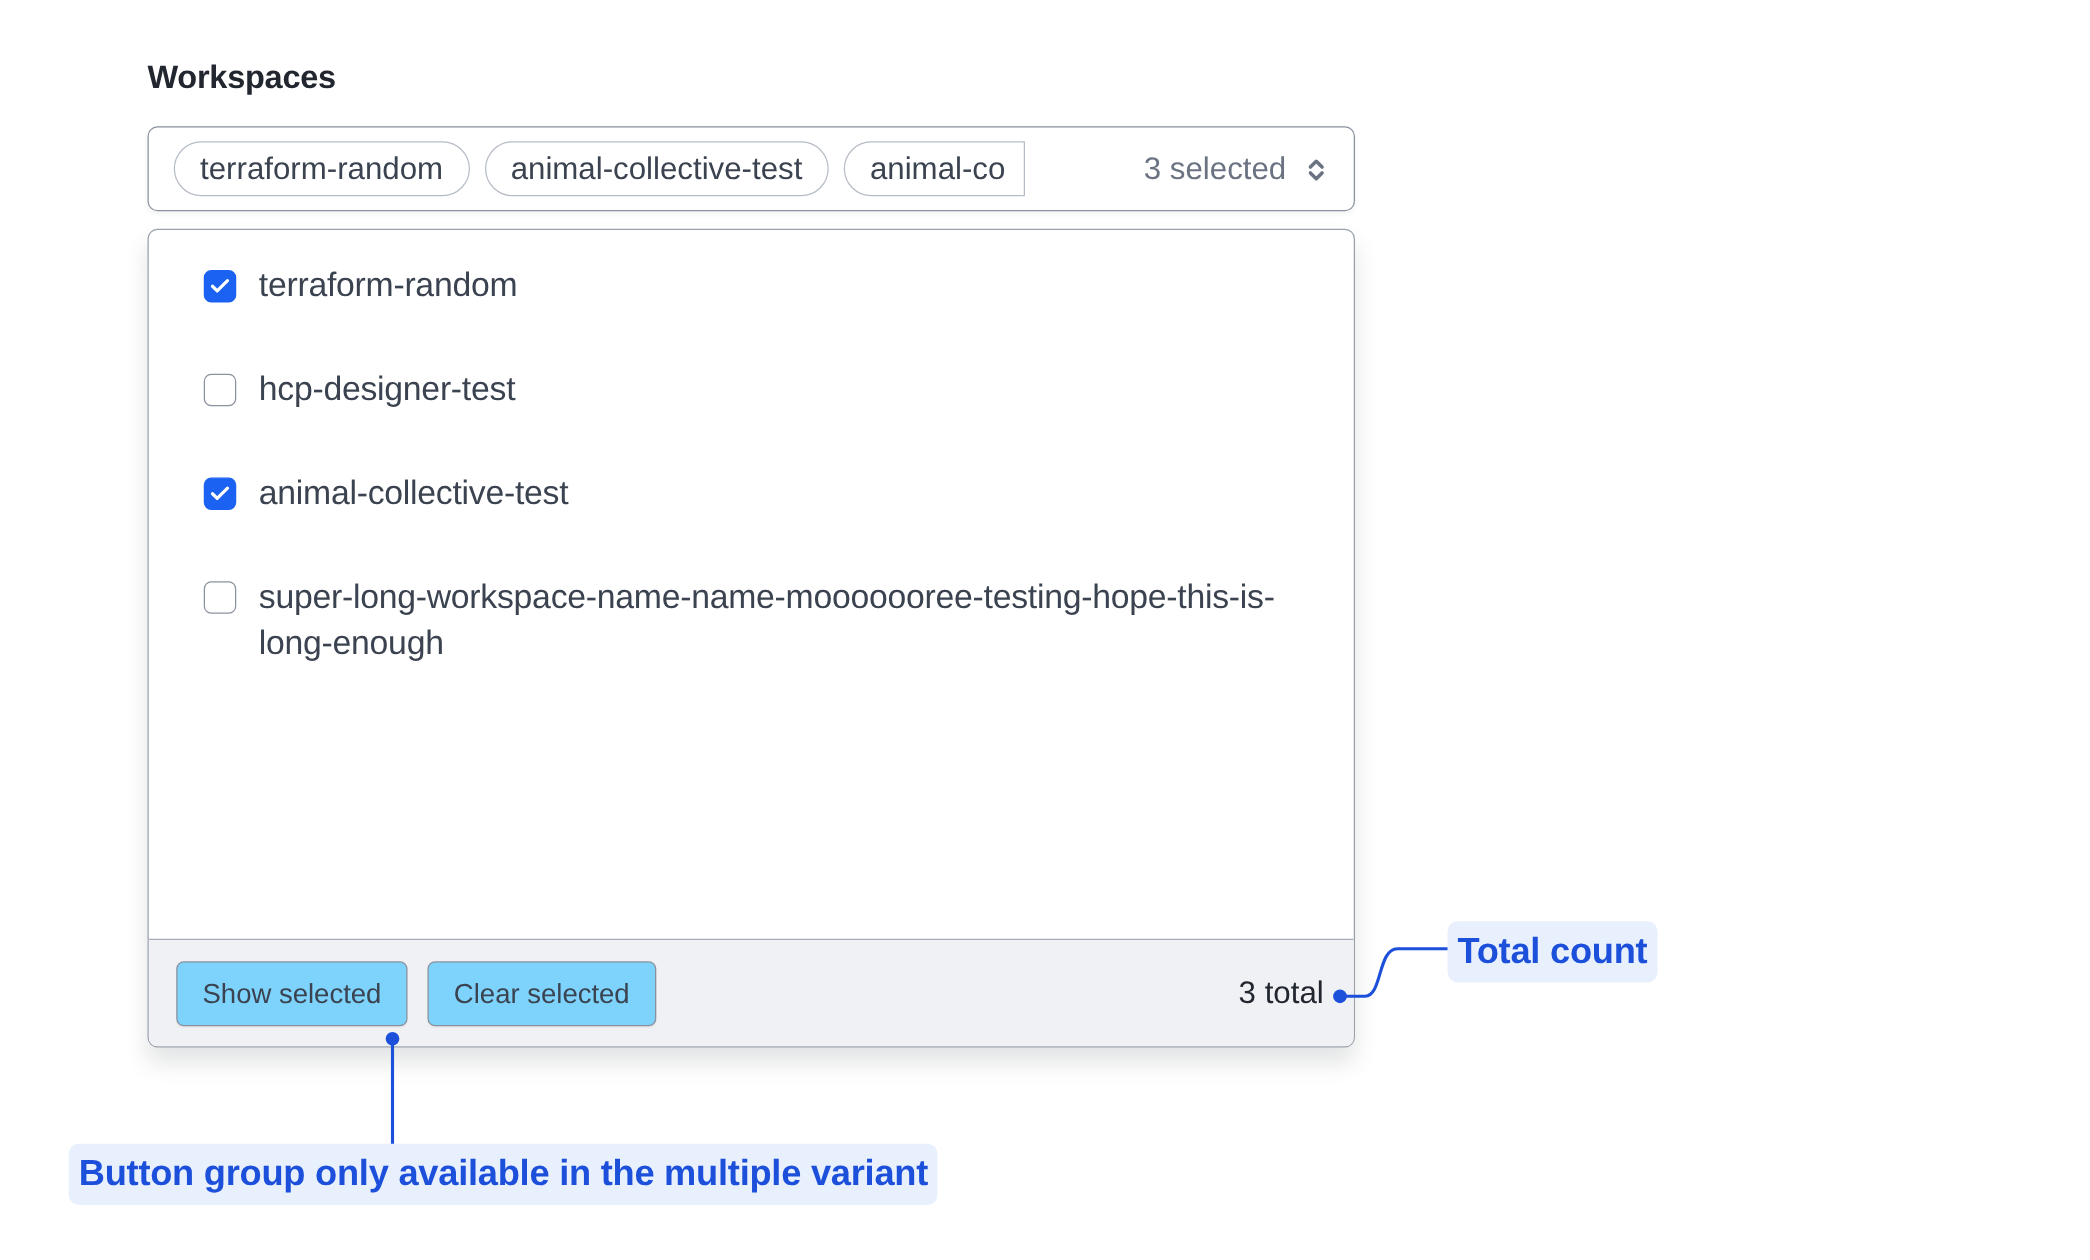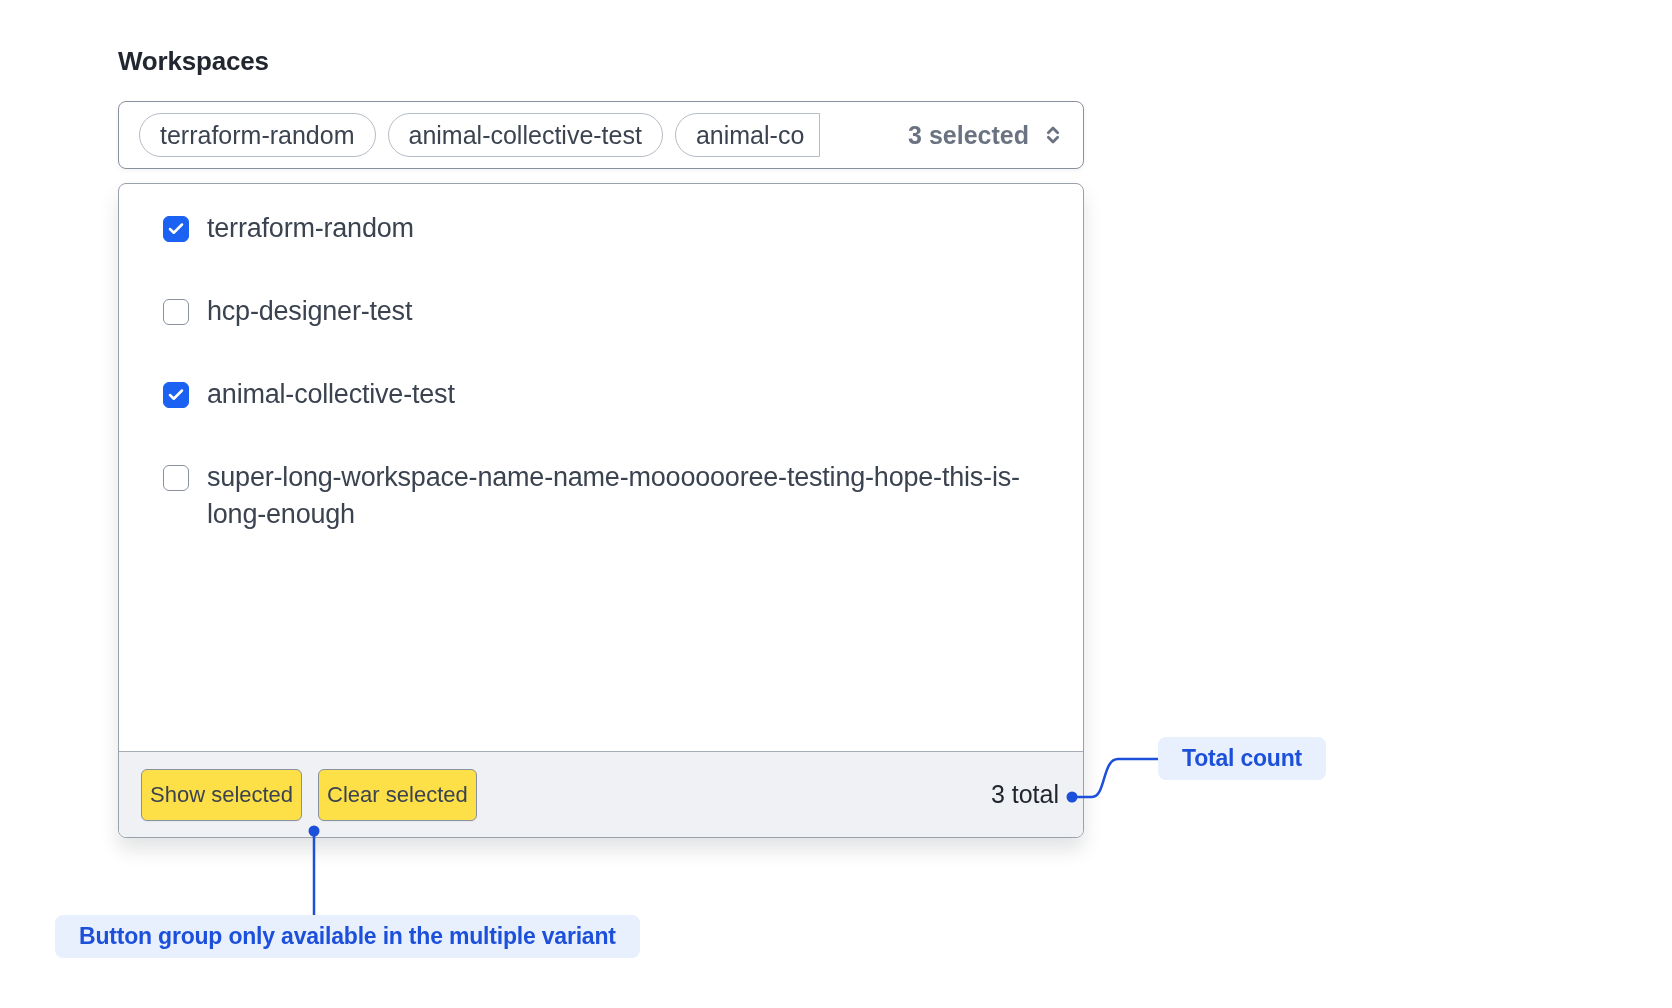--- a/index.html
+++ b/index.html
@@ -21,47 +21,47 @@
 
   .field-label{position:absolute;left:118px;top:46px;font-size:26px;font-weight:700;letter-spacing:-0.2px;}
 
   
   .trigger{position:absolute;left:118px;top:101px;width:966px;height:68px;background:#fff;
     border:1.5px solid var(--border-strong);border-radius:8px;display:flex;align-items:center;
     padding:0 16px 0 20px;gap:12px;cursor:pointer;box-shadow:0 2px 4px rgba(40,45,55,.06);}
   .pill{height:44px;display:inline-flex;align-items:center;padding:0 20px;border:1.5px solid var(--border-light);
     border-radius:22px;font-size:25px;color:var(--text-secondary);white-space:nowrap;flex:none;background:#fff;}
   .pill.clip{width:145px;padding-right:3px;border-radius:22px 0 0 22px;border-right:1.5px solid var(--border-light);overflow:hidden;}
-  .count-group{margin-left:auto;display:flex;align-items:flex-start;gap:10px;flex:none;font-weight:bold;}
+  .count-group{margin-left:auto;display:flex;align-items:flex-end;gap:10px;flex:none;}
   .count-text{font-size:25px;color:var(--text-muted);white-space:nowrap;}
   .unfold-icon{width:28px;height:28px;display:block;}
 
   
   .panel{position:absolute;left:118px;top:183px;width:966px;height:655px;background:#fff;
     border:1.5px solid var(--border-panel);border-radius:8px;overflow:hidden;
     display:flex;flex-direction:column;box-shadow:0 12px 18px rgba(80,86,96,.16);}
   .list{flex:1;padding:26px 24px 0 44px;overflow:hidden;}
   .option{display:flex;align-items:flex-start;gap:18px;margin-bottom:46px;cursor:pointer;}
   .option-label{font-size:27px;line-height:37px;color:var(--text-secondary);letter-spacing:-0.2px;max-width:860px;overflow-wrap:anywhere;}
   .checkbox{width:26px;height:26px;flex:none;margin-top:6px;border:1.5px solid var(--border-strong);
     border-radius:6px;background:#fff;display:flex;align-items:center;justify-content:center;cursor:pointer;}
   .checkbox svg{display:none;width:18px;height:18px;}
   .checkbox.checked{background:var(--accent-blue);border-color:var(--accent-blue);}
   .checkbox.checked svg{display:block;}
 
   
   .footer{flex:none;height:86px;background:var(--footer-bg);border-top:1.5px solid #a6adb6;
     display:flex;align-items:center;padding:0 24px 0 22px;gap:16px;}
-  .btn{height:52px;padding:0 8px;background:#fde047;border:1.5px solid var(--border-strong);border-radius:6px;
+  .btn{height:52px;padding:0 20px;background:#7dd3fc;border:1.5px solid var(--border-strong);border-radius:6px;
     font-size:22px;color:var(--text-secondary);font-family:inherit;cursor:pointer;box-shadow:0 1px 1px rgba(0,0,0,.04);}
   .total-text{margin-left:auto;font-size:25px;color:var(--text-primary);}
 
   
   .ann-pill{position:absolute;background:var(--annotation-bg);color:var(--annotation-blue);
-    border-radius:8px;font-size:23px;font-weight:600;padding:8px 24px;white-space:nowrap;letter-spacing:-0.2px;}
+    border-radius:8px;font-size:29px;font-weight:600;padding:8px 8px;white-space:nowrap;letter-spacing:-0.2px;}
   .ann-total{left:1158px;top:737px;}
   .ann-button-group{left:55px;top:915px;}
   .connector{position:absolute;overflow:visible;}
   .connector path,.connector line{stroke:var(--annotation-blue);stroke-width:2.5;fill:none;}
   .connector circle{fill:var(--annotation-blue);}
   .conn-total{left:1064px;top:745px;width:96px;height:62px;}
   .conn-btn-group{left:305px;top:823px;width:18px;height:96px;}
 </style>
 </head>
 <body>

